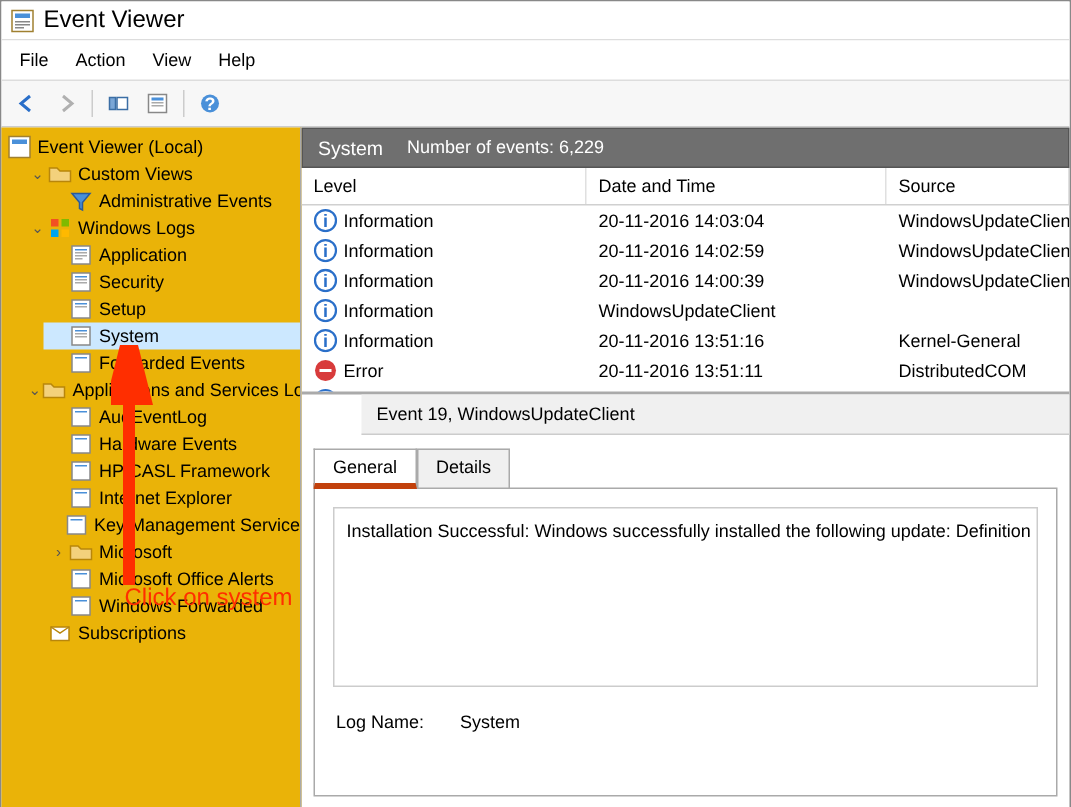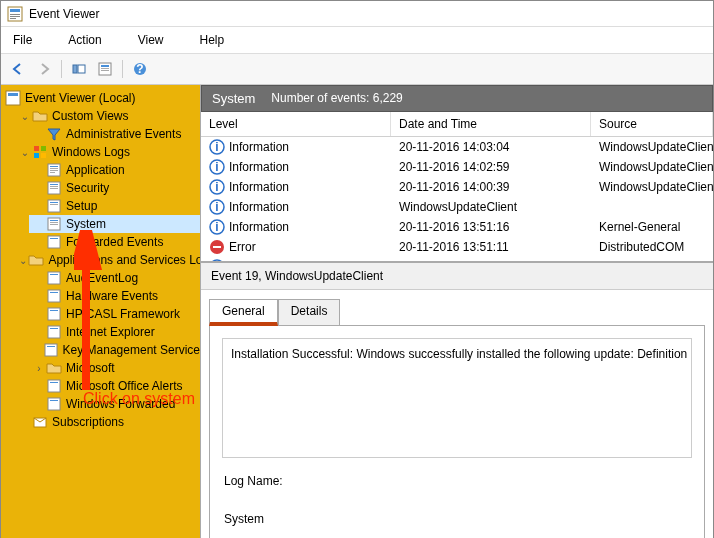--- a/index.html
+++ b/index.html
@@ -1,21 +1,21 @@
 <!DOCTYPE html>
 <html><head>
 <meta charset="utf-8">
 <style>
 * { box-sizing: border-box; margin: 0; padding: 0; font-family: "Segoe UI", Tahoma, sans-serif; font-size: 12px; }
 body { background: #fff; width: 714px; height: 538px; overflow: hidden; position: relative; }
 .window { border: 1px solid #888; background: #fff; }
 .titlebar { display: flex; align-items: center; height: 26px; padding: 0 6px; background: #fff; border-bottom: 1px solid #ddd; }
 .titlebar .icon { width: 16px; height: 16px; margin-right: 6px; }
-.titlebar .title { font-size: 12px; }
-.menubar { display: flex; gap: 20px; padding: 2px 4px; background: #fff; border-bottom: 1px solid #ddd; }
+.titlebar .title { font-size: 16px; }
+.menubar { display: flex; gap: 2px; padding: 2px 4px; background: #fff; border-bottom: 1px solid #ddd; }
 .menubar .menu-item { padding: 4px 8px; cursor: default; }
 .toolbar { display: flex; align-items: center; gap: 4px; padding: 4px 6px; border-bottom: 1px solid #ccc; background: #f7f7f7; }
 .toolbar .tbtn { width: 22px; height: 22px; display: flex; align-items: center; justify-content: center; border: 1px solid transparent; }
 .toolbar .sep { width: 1px; height: 18px; background: #ccc; margin: 0 2px; }
 .content { display: flex; height: calc(538px - 26px - 27px - 31px); }
 .tree { width: 200px; border-right: 1px solid #aaa; overflow: hidden; padding: 4px 0; background: #eab308; }
 .tree-node { display: flex; align-items: center; padding: 1px 0 1px 4px; white-space: nowrap; cursor: default; }
 .tree-node.selected { background: #cce8ff; }
 .tree-node .tw { width: 12px; text-align: center; color: #555; font-size: 10px; margin-right: 1px; }
 .tree-node .ticon { width: 16px; height: 16px; margin-right: 4px; flex-shrink: 0; }
@@ -29,27 +29,27 @@
 .gh.c1 { width: 190px; }
 .gh.c2 { width: 200px; }
 .gh.c3 { flex: 1; }
 .grid-body .row { display: flex; align-items: center; padding: 1px 0; }
 .cell { padding: 1px 8px; overflow: hidden; white-space: nowrap; }
 .cell.c1 { width: 190px; display: flex; align-items: center; gap: 4px; }
 .cell.c2 { width: 200px; }
 .cell.c3 { flex: 1; }
 .lvl-icon { width: 16px; height: 16px; flex-shrink: 0; }
 .detail { flex: 1; display: flex; flex-direction: column; border-top: 1px solid #aaa; }
-.detail-title { background: #f0f0f0; padding: 6px 10px; border-bottom: 1px solid #ccc; }
+.detail-title { background: #f0f0f0; padding: 6px 10px; border-bottom: 1px solid #ccc; margin-left: 40px; }
 .tabs { display: flex; padding: 8px 8px 0 8px; gap: 0; }
 .tab { padding: 4px 12px; border: 1px solid #aaa; background: #f0f0f0; cursor: default; position: relative; top: 1px; }
 .tab.active { background: #fff; border-bottom: 4px solid #c2410c; }
 .tab-body { flex: 1; border: 1px solid #aaa; margin: 0 8px 8px 8px; padding: 12px; background: #fff; overflow: hidden; }
 .install-box { border: 1px solid #ccc; padding: 8px; height: 120px; overflow: hidden; white-space: nowrap; margin-bottom: 12px; }
-.logname-row { display: flex; gap: 24px; padding: 4px 2px; flex-direction: column; }
+.logname-row { display: flex; gap: 24px; padding: 4px 2px; }
 .annotation { position: absolute; left: 55px; top: 390px; color: #ff2e00; font-size: 16px; font-weight: normal; pointer-events: none; font-family: Arial, sans-serif; margin-left: 28px; }
 .arrow { position: absolute; left: 74px; top: 230px; pointer-events: none; }
 svg { display: block; }
 </style>
 </head>
 <body>
 
 <div class="window">
 
   <div class="titlebar">

